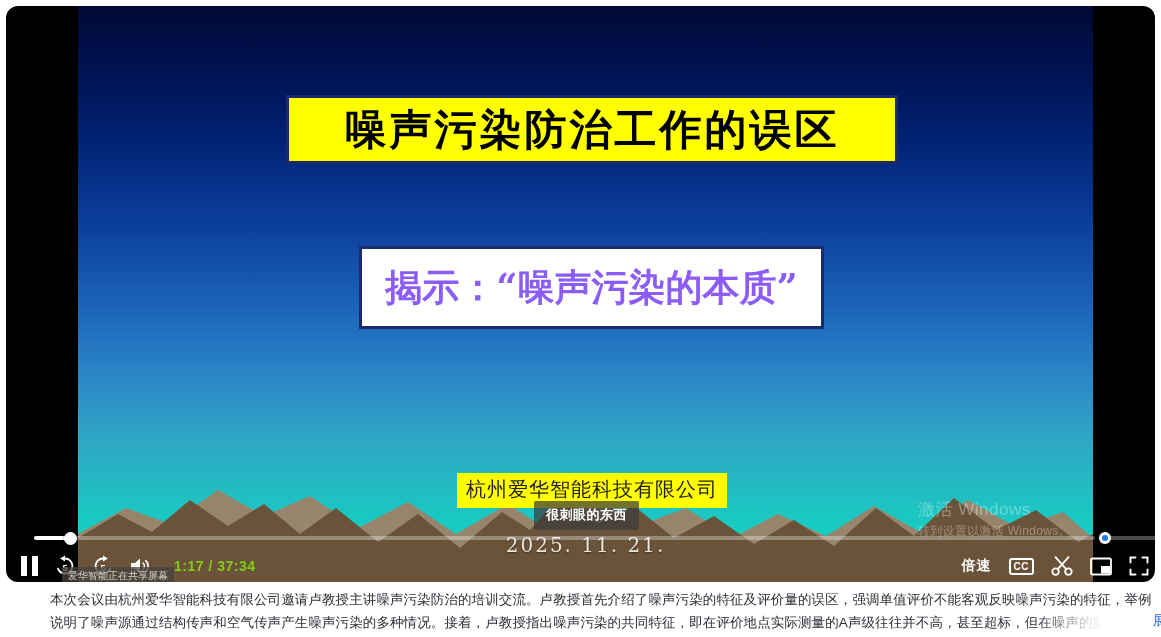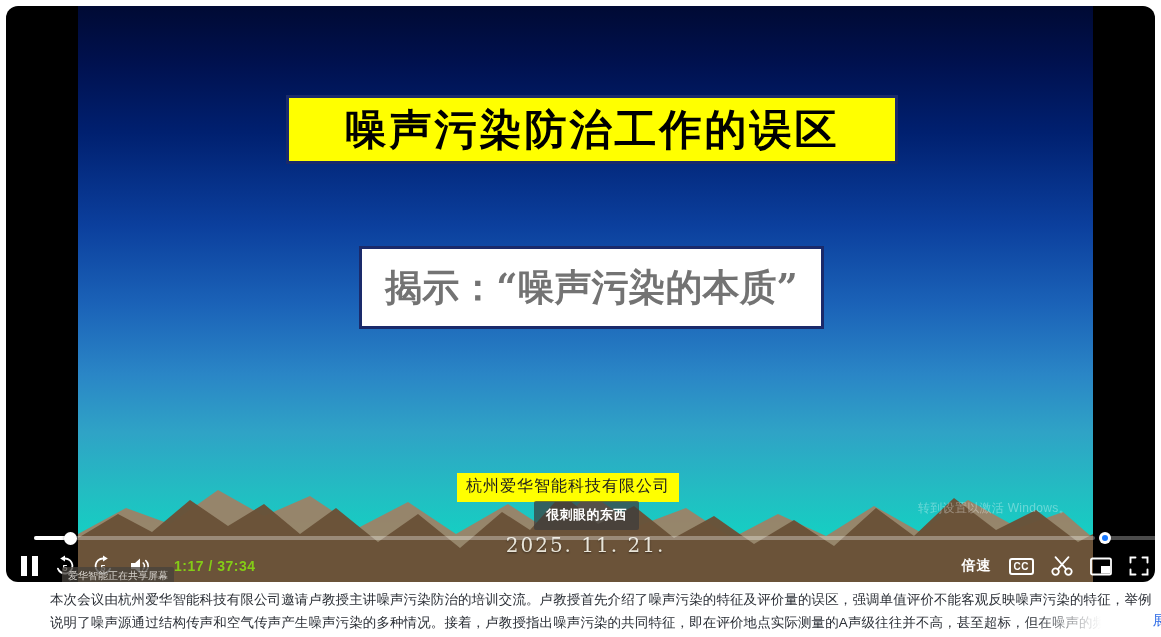--- a/index.html
+++ b/index.html
@@ -72,34 +72,34 @@
     left: 281px; top: 240px;
     width: 465px; height: 83px;
     background: #ffffff;
     border: 3px solid #1a2a6b;
     display: flex; align-items: center; justify-content: center;
   }
   #subtitle-text {
     font-family: "DejaVu Serif", serif;
     font-size: 37px;
     font-weight: 700;
-    color: #737373;
+    color: #8b5cf6;
     white-space: nowrap;
   }
 
   
   #company-box {
     position: absolute;
     left: 379px; top: 467px;
     background: #FFFF00;
     padding: 3px 9px 5px 9px;
   }
   #company-text {
     font-family: "DejaVu Serif", serif;
-    font-size: 16px;
+    font-size: 20px;
     color: #1e1e1e;
     letter-spacing: 1px;
     white-space: nowrap;
   }
 
   
   #annotation {
     position: absolute;
     left: 456px; top: 495px;
     background: rgba(60,60,60,0.72);
@@ -300,20 +300,21 @@
 
       <div id="company-box">
         <span id="company-text">杭州爱华智能科技有限公司</span>
       </div>
 
       <div id="annotation">很刺眼的东西</div>
 
       <div id="slide-date">2025. 11. 21.</div>
 
       <div id="win-watermark">
+        <div id="win-wm-title">激活 Windows</div>
         <div id="win-wm-sub">转到设置以激活 Windows。</div>
       </div>
 
     </div>
   </div>
 
   <div id="progress-row">
     <div id="progress-track">
       <div id="progress-filled" style="width: 3.4%;"></div>
       <div id="progress-handle" style="left: 3.4%;"></div>

